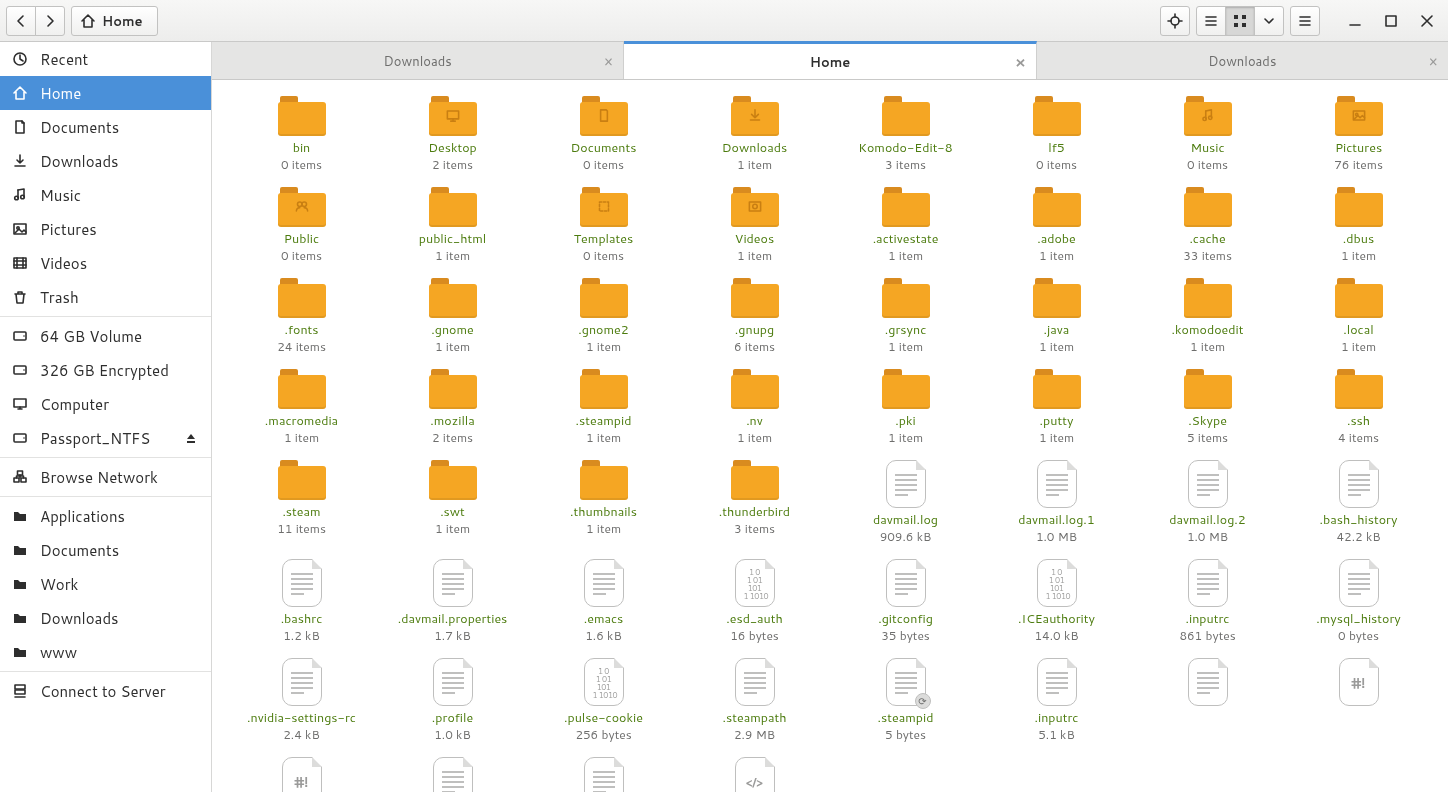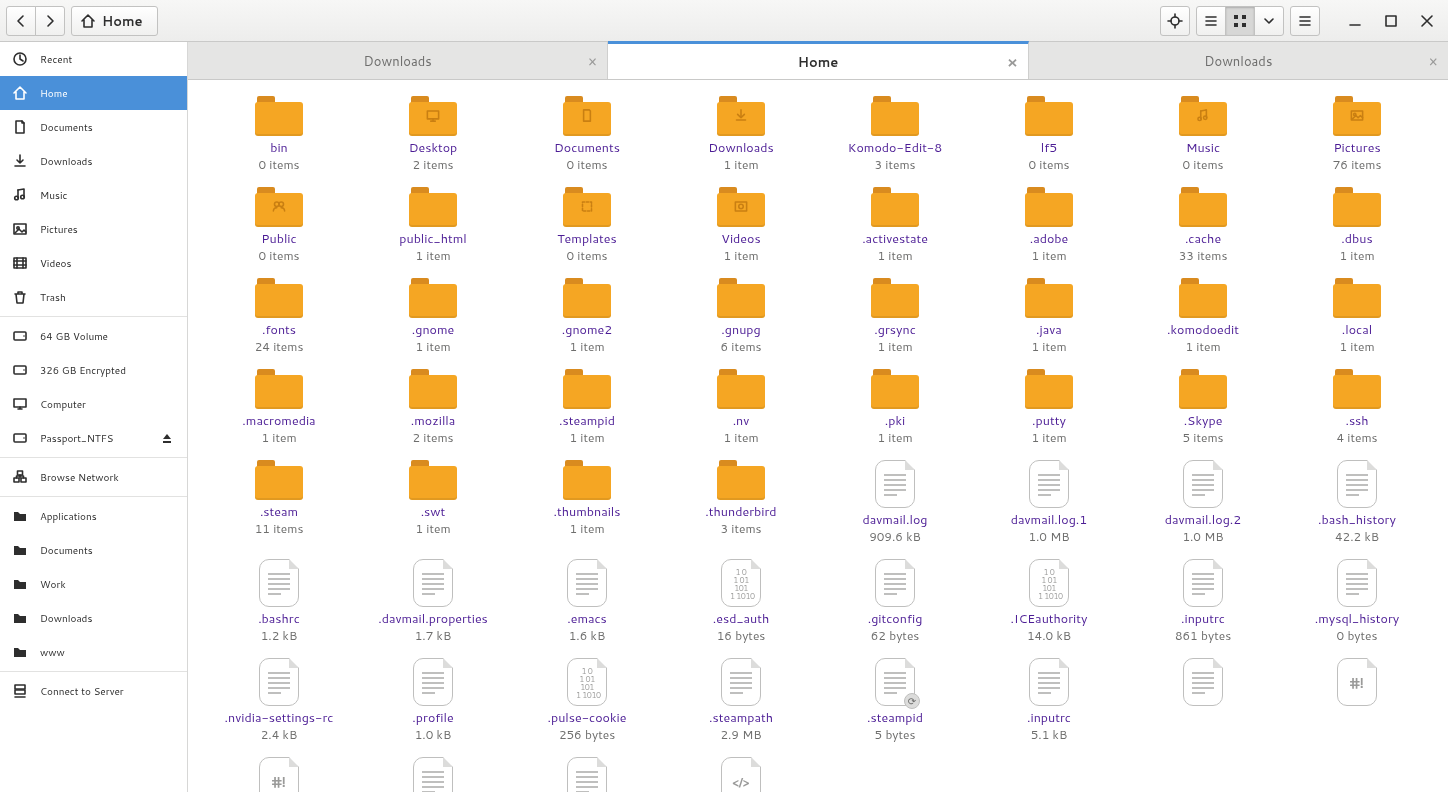--- a/index.html
+++ b/index.html
@@ -25,22 +25,22 @@
 .tb-btn.active { background: #d7d7d6; box-shadow: inset 0 1px 2px rgba(0,0,0,.2); }
 
 
 .svgicon { width: 16px; height: 16px; display: block; }
 .svgicon path, .svgicon rect, .svgicon circle, .svgicon polyline { stroke: #2e2e2e; stroke-width: 1.6; fill: none; stroke-linecap: round; stroke-linejoin: round; }
 .svgicon .fill { fill: #2e2e2e; stroke: none; }
 
 
 .body { display: flex; height: calc(792px - 42px); }
 .sidebar {
-  width: 188px; background: #fff; border-right: 1px solid #d7d7d6;
-  overflow-y: auto; font-size: 10px; color: #2e2e2e;
+  width: 212px; background: #fff; border-right: 1px solid #d7d7d6;
+  overflow-y: auto; font-size: 15px; color: #2e2e2e;
 }
 .side-item {
   display: flex; align-items: center; gap: 12px; height: 34px; padding: 0 12px;
 }
 .side-item.selected { background: #4a90d9; color: #fff; }
 .side-item.selected .svgicon path, .side-item.selected .svgicon rect, .side-item.selected .svgicon polyline, .side-item.selected .svgicon circle { stroke: #fff; }
 .side-sep { height: 1px; background: #e2e2e1; margin: 2px 0; }
 .side-item .eject { margin-left: auto; }
 
 
@@ -56,21 +56,21 @@
 .tab.active {
   background: #fff; color: #2e2e2e; font-weight: 600;
   border-top: 3px solid #4a90d9; margin-top: -1px;
 }
 .tab .close { position: absolute; right: 10px; top: 50%; transform: translateY(-50%); color: #9a9a99; font-size: 15px; }
 
 
 .grid { flex: 1; overflow: auto; padding: 10px 14px; }
 .grid-inner { display: grid; grid-template-columns: repeat(8, 1fr); gap: 4px 0; }
 .item { display: flex; flex-direction: column; align-items: center; text-align: center; padding: 6px 2px 4px; }
-.item .label1 { font-size: 12.5px; color: #4c1d95; margin-top: 4px; line-height: 1.2; max-width: 150px; word-break: break-word; }
+.item .label1 { font-size: 12.5px; color: #4d7c0f; margin-top: 4px; line-height: 1.2; max-width: 150px; word-break: break-word; }
 .item .label2 { font-size: 12px; color: #6e6e6d; margin-top: 1px; }
 
 
 .folder {
   width: 48px; height: 40px; position: relative;
 }
 .folder .tab-part {
   position: absolute; left: 2px; top: 0; width: 18px; height: 8px;
   background: #d98b1f; border-radius: 2px 2px 0 0;
 }
@@ -795,21 +795,21 @@
             <div class="file">
               <div class="inner">
                 <div class="line"></div>
                 <div class="line"></div>
                 <div class="line"></div>
                 <div class="line"></div>
                 <div class="line" style="width:60%"></div>
               </div>
             </div>
             <div class="label1">.gitconfig</div>
-            <div class="label2">62 bytes</div>
+            <div class="label2">35 bytes</div>
           </div>
           <div class="item">
             <div class="file">
               <div class="inner">
                 <div class="bits">1&nbsp;0<br>1&nbsp;01<br>101<br>1&nbsp;1010</div>
               </div>
             </div>
             <div class="label1">.ICEauthority</div>
             <div class="label2">14.0 kB</div>
           </div>

